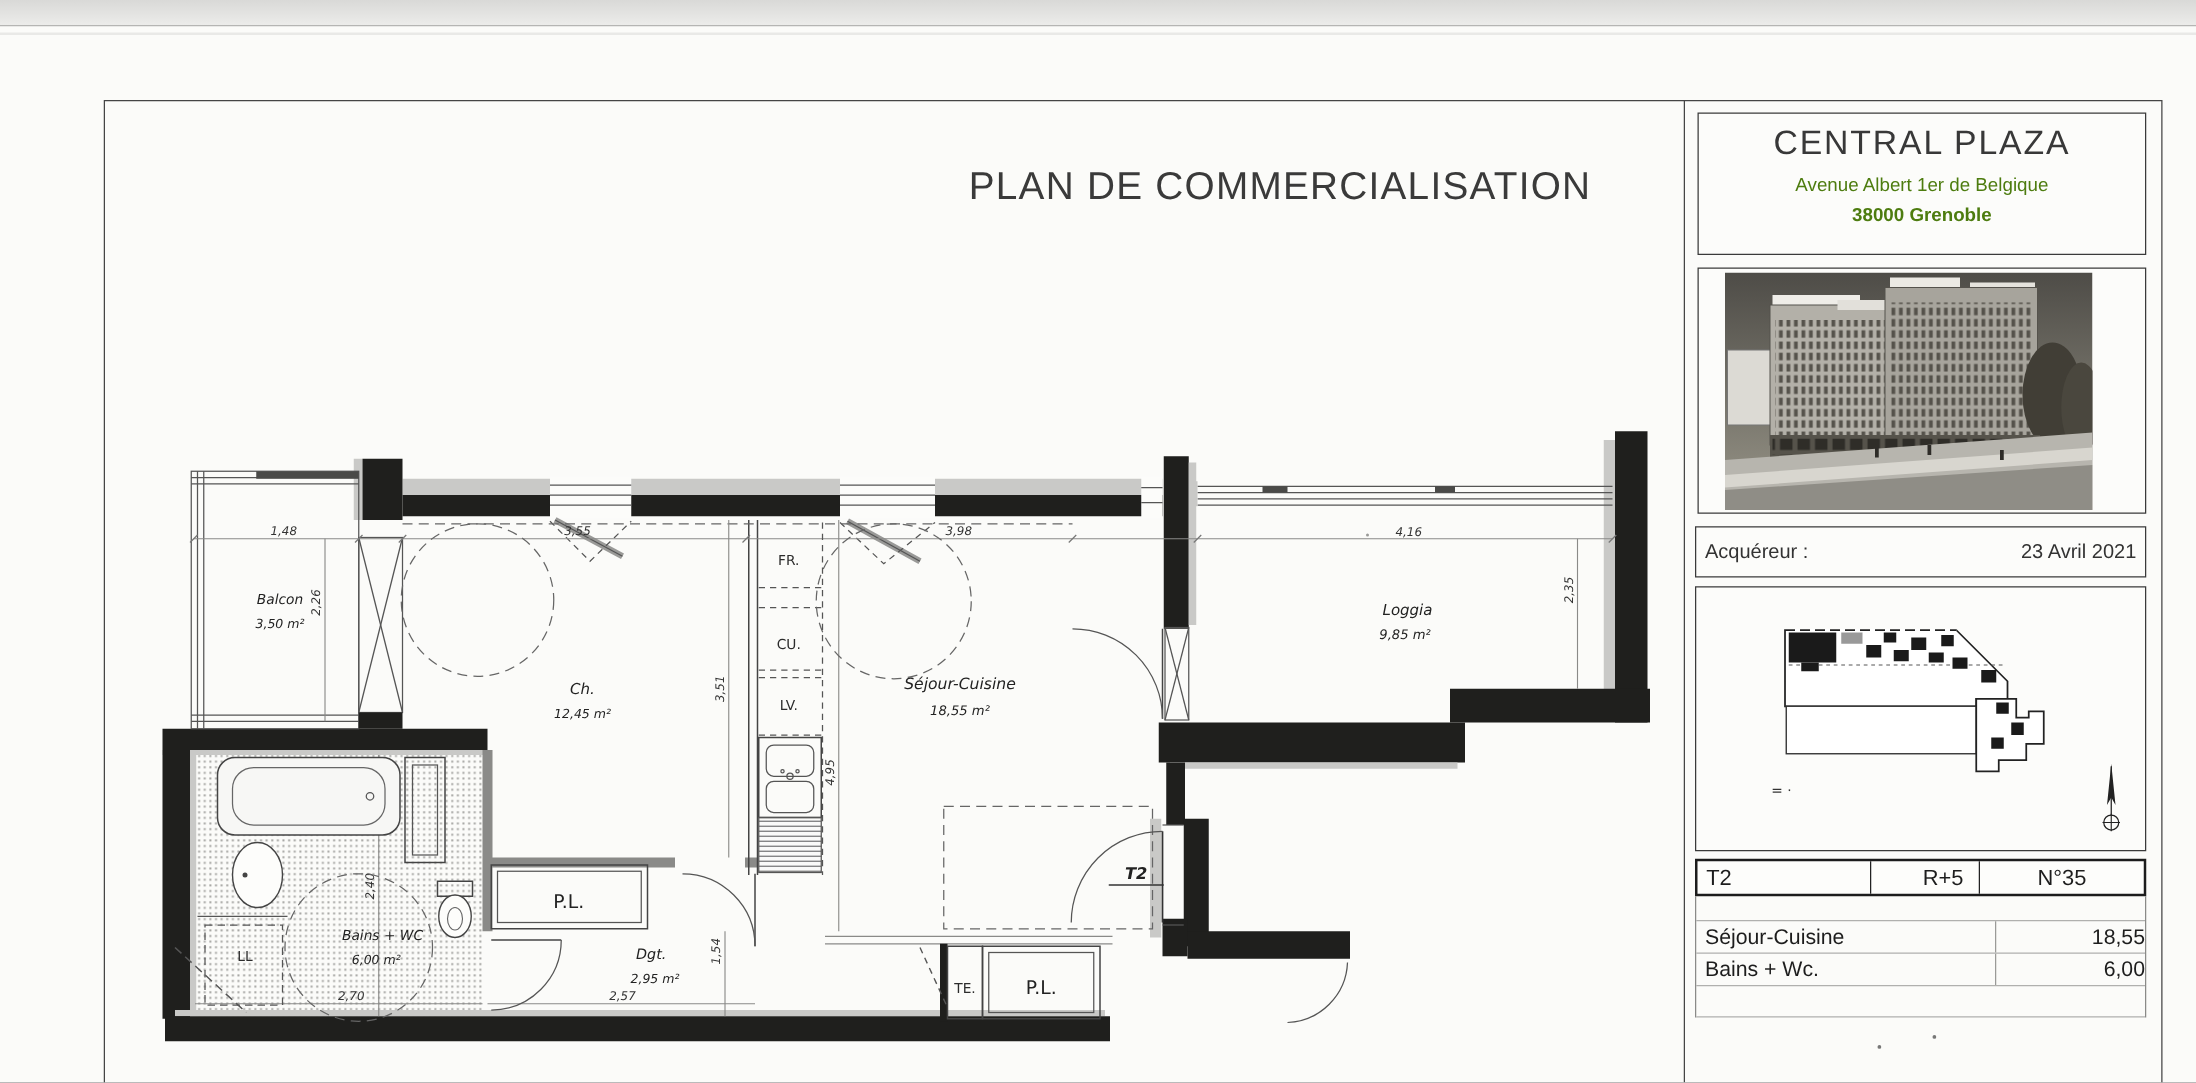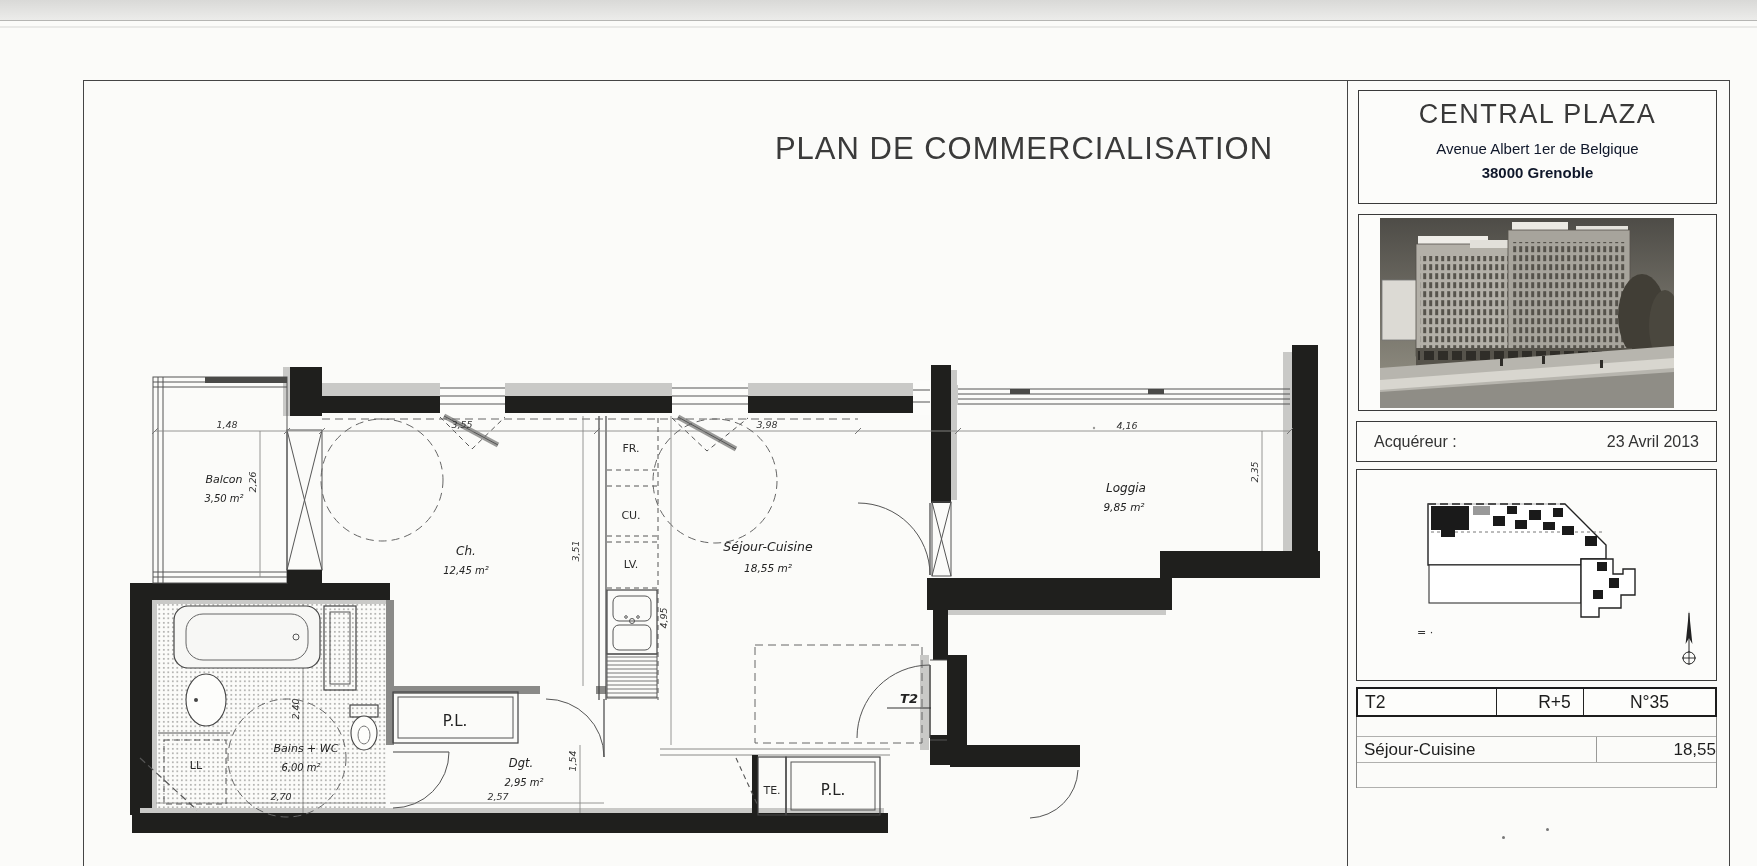--- a/index.html
+++ b/index.html
@@ -11,24 +11,24 @@
   #scanband2{left:0;top:26px;width:1757px;height:2px;background:#e9e9e7;}
   
   #frame{left:83px;top:80px;width:1645px;height:900px;border:1.6px solid #454545;}
   #divider{left:1347px;top:80px;width:0;height:786px;border-left:1.6px solid #454545;}
   
   #doc-title{left:700px;top:106px;width:648px;text-align:center;font-size:31px;letter-spacing:1px;color:#3a3a3a;margin-top:25px;}
   
   .pbox{border:1.6px solid #3a3a3a;background:#fcfcfa;box-sizing:border-box;}
   #title-box{left:1358px;top:90px;width:359px;height:114px;text-align:center;}
   #project-name{margin-top:8px;font-size:27px;letter-spacing:1.5px;color:#383838;}
-  .addr{font-size:15px;color:#0f172a;margin-top:10px;}
+  .addr{font-size:15px;color:#4d7c0f;margin-top:10px;}
   #photo-box{left:1358px;top:214px;width:359px;height:197px;}
   #photo{position:absolute;left:21px;top:3px;width:294px;height:190px;}
-  #acq-box{left:1356px;top:421px;width:361px;height:41px;display:flex;align-items:center;justify-content:space-between;padding:0 17px;font-size:16px;color:#333;}
+  #acq-box{left:1356px;top:421px;width:361px;height:41px;display:flex;align-items:center;justify-content:space-between;padding:0 7px;font-size:16px;color:#333;}
   #site-box{left:1356px;top:469px;width:361px;height:212px;}
   
   #unit-table{left:1356px;top:687px;width:361px;font-size:17px;color:#1d1d1d;}
   #ut-head{display:flex;border:2.4px solid #1c1c1c;background:#fdfdfb;height:26px;line-height:26px;font-size:17.5px;}
   #ut-head .c1{flex:1;padding-left:7px;}
   #ut-head .c2{width:57px;text-align:center;border-left:1.8px solid #222;padding-left:29px;}
   #ut-head .c3{width:131px;text-align:center;border-left:1.8px solid #222;}
   #ut-body{border-left:1.2px solid #8a8a88;border-right:1.2px solid #8a8a88;}
   .ut-row{display:flex;height:25px;line-height:25px;border-bottom:1px solid #b0b0ae;}
   .ut-row .lbl{flex:1;padding-left:7px;}
@@ -100,21 +100,21 @@
       <polygon points="0,162 294,140 294,150 0,172" fill="#d8d6cf"></polygon>
       <polygon points="0,174 294,154 294,190 0,190" fill="#8f8d86"></polygon>
       <rect x="120" y="140" width="3" height="8" fill="#2e2c28"></rect>
       <rect x="162" y="138" width="3" height="8" fill="#2e2c28"></rect>
       <rect x="220" y="142" width="3" height="8" fill="#2e2c28"></rect>
     </svg>
   </div>
 
   <div class="abs pbox" id="acq-box">
     <span>Acquéreur :</span>
-    <span>23 Avril 2013</span>
+    <span>23 Avril 2021</span>
   </div>
 
   <div class="abs pbox" id="site-box">
     <svg width="357" height="208" viewBox="0 0 357 208">
 
       <path d="M71,34 H208 L249,75 V89 H224 V95 H71 Z" fill="#ffffff" stroke="#222" stroke-width="1.4"></path>
       <line x1="71" y1="34" x2="208" y2="34" stroke="#fff" stroke-width="1.6"></line>
       <line x1="71" y1="34" x2="208" y2="34" stroke="#222" stroke-width="1.4" stroke-dasharray="8 4"></line>
       <rect x="72" y="95" width="152" height="38" fill="#fff" stroke="#333" stroke-width="1.1"></rect>
       <path d="M224,89 H256 V104 H266 V99 H278 V125 H264 V138 H242 V147 H224 Z" fill="#fff" stroke="#222" stroke-width="1.4"></path>
@@ -150,20 +150,24 @@
     <div id="ut-head">
       <div class="c1">T2</div>
       <div class="c2">R+5</div>
       <div class="c3">N°35</div>
     </div>
     <div id="ut-body">
       <div class="ut-spacer"></div>
       <div class="ut-row">
         <div class="lbl">Séjour-Cuisine</div>
         <div class="val">18,55</div>
+      </div>
+      <div class="ut-row">
+        <div class="lbl">Bains + Wc.</div>
+        <div class="val">6,00</div>
       </div>
       <div class="ut-spacer2"></div>
     </div>
   </div>
   <span class="speck" style="left:1502px;top:836px;"></span>
   <span class="speck" style="left:1546px;top:828px;"></span>
 
   <svg class="abs" style="left:100px;top:318px;" width="1245" height="540" viewBox="100 318 1245 540">
     <defs>
       <pattern id="dotpat" width="4.5" height="4.5" patternUnits="userSpaceOnUse">

